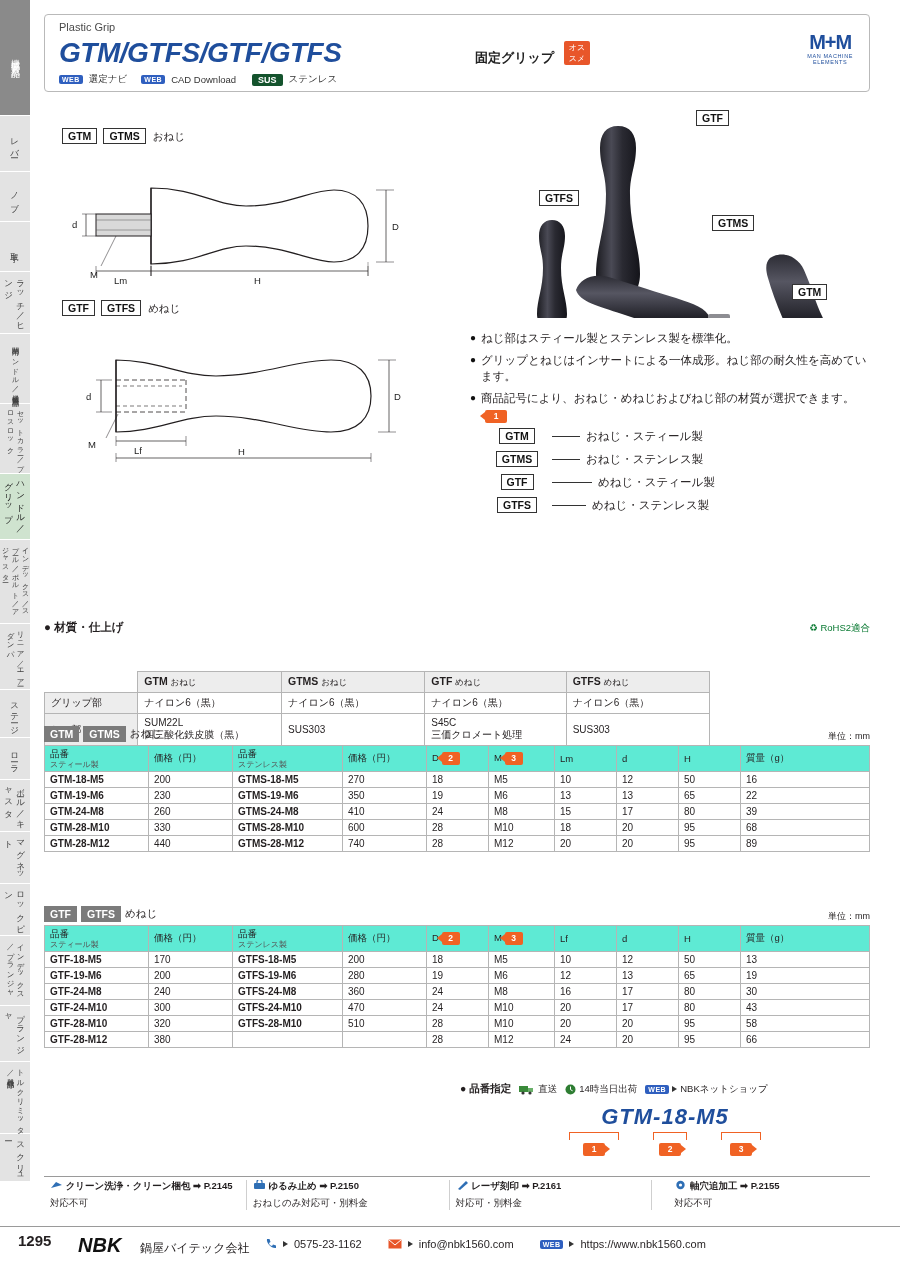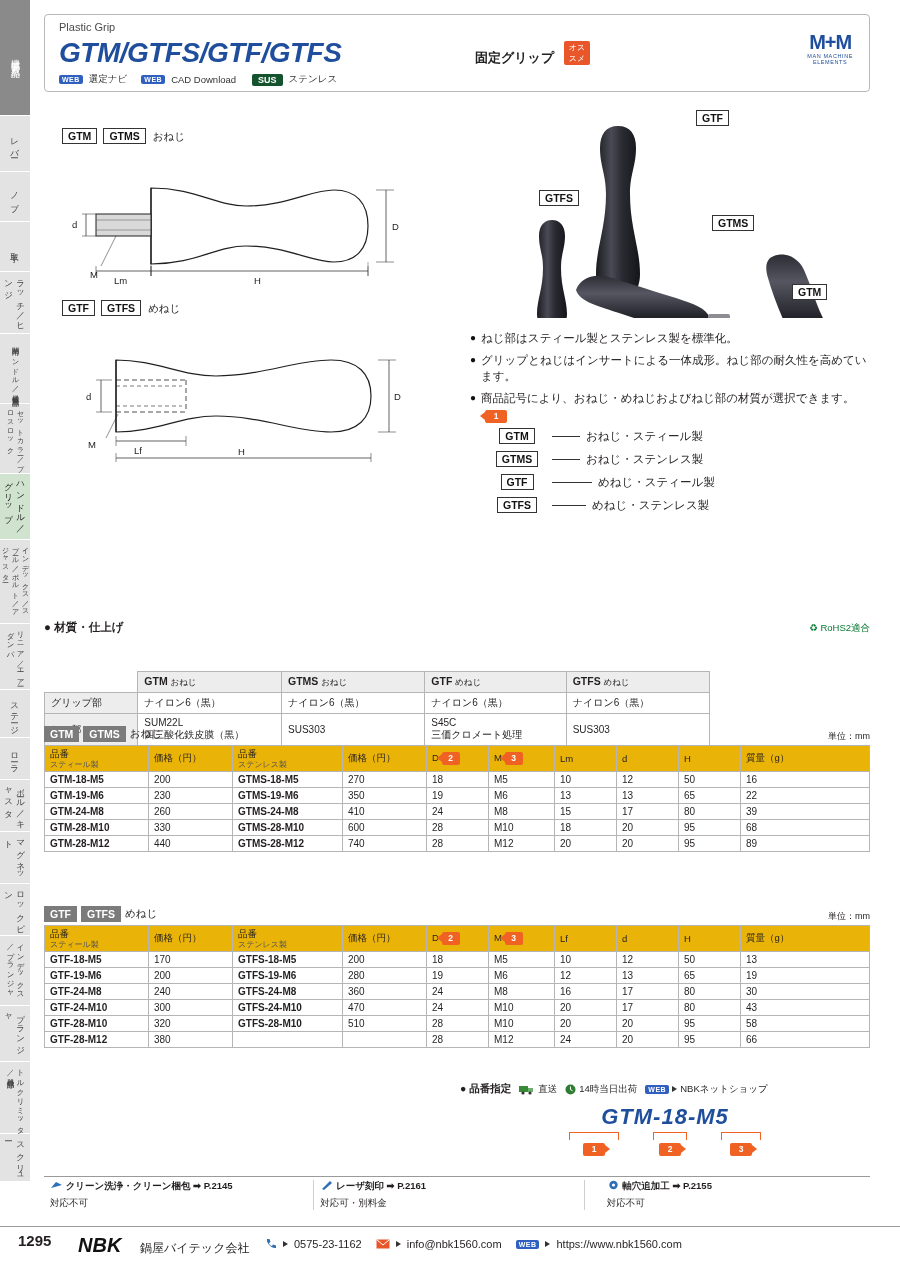--- a/index.html
+++ b/index.html
@@ -96,21 +96,21 @@
   
   table { border-collapse:collapse; font-size:10px; }
   .mat { position:absolute; left:44px; top:640px; width:666px;margin-top:31px; }
   .mat td, .mat th { border:1px solid #b5b5b5; padding:3px 6px; vertical-align:middle; }
   .mat th { background:#ededed; font-weight:normal; text-align:left; }
   .mat .hd { font-weight:bold; font-size:10.5px; }
   .mat .hdsm { font-size:8.5px; font-weight:normal; }
   .spec { position:absolute; left:44px; width:826px; }
   .spec table { width:100%; }
   .spec th, .spec td { border:1px solid #b5b5b5; padding:2px 5px; }
-  .spec thead th { background:#eab308; font-weight:normal; text-align:left; font-size:9.5px; }
+  .spec thead th { background:#5eead4; font-weight:normal; text-align:left; font-size:9.5px; }
   .spec td { font-size:10px; }
   .spec td.bold { font-weight:bold; }
   .unit { text-align:right; font-size:9px; margin-bottom:2px; }
   .tbl-head { display:flex; align-items:center; gap:4px; margin-bottom:3px; }
   .sub { font-size:8px; color:#555; display:block; line-height:1; }
   
   .pnd { position:absolute; left:460px; top:1082px; width:410px; }
   .pnd-head { display:flex; align-items:center; gap:8px; font-size:10.5px; }
   .chip { display:inline-flex; align-items:center; gap:3px; font-size:9.5px; }
   .pnd-code {
@@ -124,21 +124,21 @@
   .opt { flex:1; border-right:1px solid #cfcfcf; padding:0 6px; }
   .opt:last-child { border-right:none;margin-left:16px; }
   .opt .t { font-size:9.5px; font-weight:bold; }
   .opt .v { font-size:9.5px; margin-top:4px; }
   .optline { position:absolute; left:44px; top:1176px; width:826px; height:1px; background:#9a9a9a; }
   
   .footer { position:absolute; left:0; top:1226px; width:900px; height:46px; border-top:1px solid #9a9a9a; }
   .pageno { position:absolute; left:18px; top:1232px; font-size:15px; font-weight:bold; }
   .fbrand { position:absolute; left:78px; top:1234px; font-size:20px; font-weight:bold; font-style:italic; color:#111; }
   .fcorp { position:absolute; left:140px; top:1240px; font-size:12px; }
-  .fcontact { position:absolute; left:265px; top:1238px; display:flex; gap:14px; align-items:center; font-size:11px; }
+  .fcontact { position:absolute; left:265px; top:1238px; display:flex; gap:26px; align-items:center; font-size:11px; }
   .fcontact .it { display:flex; align-items:center; gap:6px; }
   .tri { width:0;height:0;border-left:5px solid #333;border-top:3.5px solid transparent;border-bottom:3.5px solid transparent;}
   svg text { font-family:"Liberation Sans", sans-serif; }
 </style>
 </head>
 <body>
 
 <div class="sidetabs">
   <div class="sidetab dark" style="height:116px">
       <span>機械要素部品</span>
@@ -639,20 +639,30 @@
 <div class="optline"></div>
 <div class="opts">
   <div class="opt">
     <div class="t">
       <svg width="13" height="10" viewBox="0 0 13 10" style="vertical-align:-1px">
           <path d="M1 8 L6 2 L12 5 Z" fill="#2f6fb5"></path>
         </svg>
       <span>クリーン洗浄・クリーン梱包</span> ➡ P.<span>2145</span>
     </div>
     <div class="v">対応不可</div>
+  </div>
+  <div class="opt">
+    <div class="t">
+      <svg width="13" height="10" viewBox="0 0 13 10" style="vertical-align:-1px">
+          <rect x="1" y="3" width="11" height="6" rx="1" fill="#2f6fb5"></rect>
+          <path d="M4 3 V2 a2.5 2.5 0 0 1 5 0 V3" stroke="#2f6fb5" fill="none" stroke-width="1.2"></path>
+        </svg>
+      <span>ゆるみ止め</span> ➡ P.<span>2150</span>
+    </div>
+    <div class="v">おねじのみ対応可・別料金</div>
   </div>
   <div class="opt">
     <div class="t">
       <svg width="13" height="10" viewBox="0 0 13 10" style="vertical-align:-1px">
           <path d="M2 9 L10 1 L12 3 L4 10 Z" fill="#2f6fb5"></path>
         </svg>
       <span>レーザ刻印</span> ➡ P.<span>2161</span>
     </div>
     <div class="v">対応可・別料金</div>
   </div>

